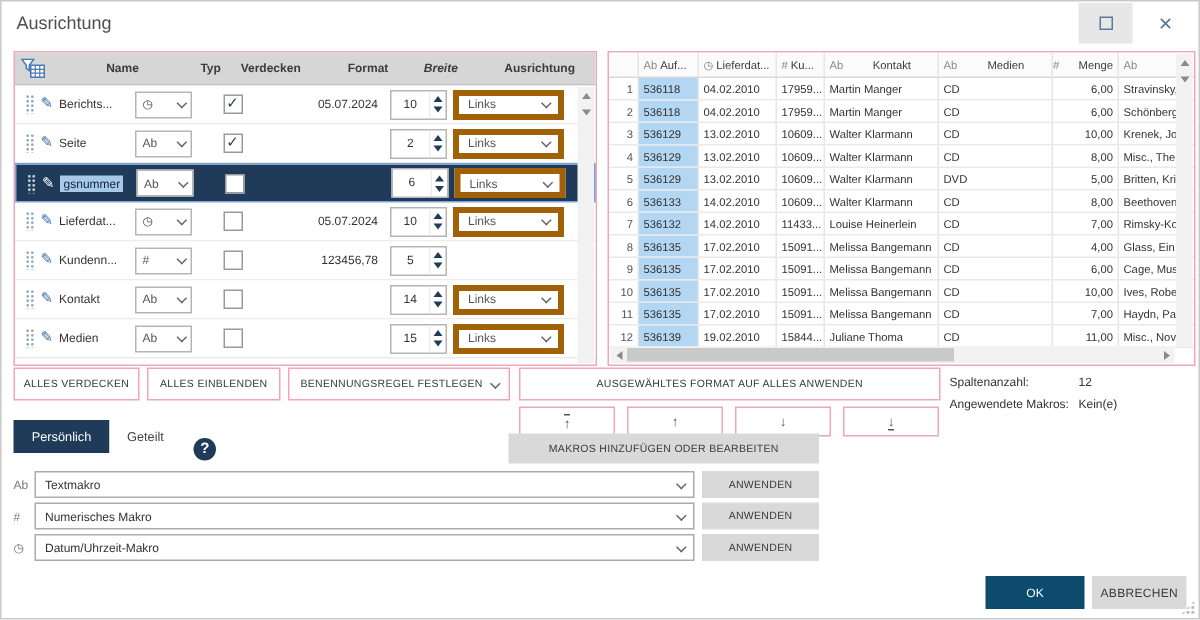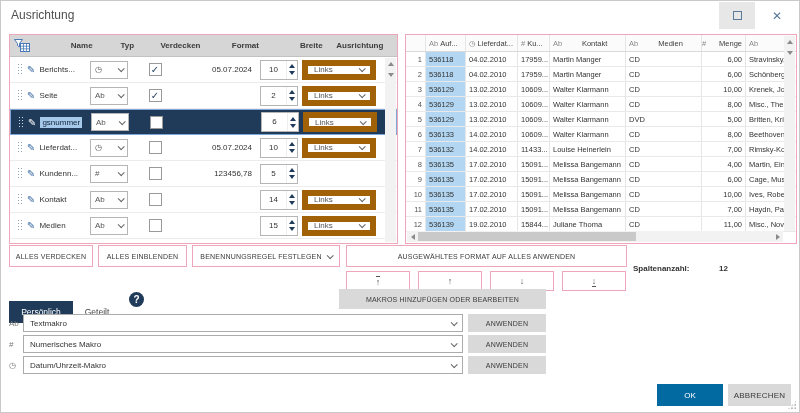--- a/index.html
+++ b/index.html
@@ -15,24 +15,24 @@
   .btn-max { right:44px; background:#e7e7e7; }
   .btn-close { right:4px; }
   .max-glyph { width:9px; height:9px; border:1px solid #5b7a99; display:block; }
   .close-glyph { color:#5b7a99; font-size:12px; }
 
   
   .left-panel { position:absolute; left:8px; top:33px; width:389px; height:210px; border:1px solid #f0a6ba; background:#fff; overflow:hidden; }
   .lheader { display:flex; height:22px; background:#d6d6d6; align-items:center; font-size:8px; font-weight:bold; color:#3c3c3c; border-bottom:1px solid #c2c2c2; }
   .hc-icon { width:26px; display:flex; justify-content:center; }
   .hc-name { width:52px;margin-left:36px; }
-  .hc-typ  { width:42px; }
+  .hc-typ  { width:42px; text-align:center; }
   .hc-verd { width:50px; text-align:left; }
   .hc-fmt  { width:78px; text-align:center; }
-  .hc-br   { width:42px; text-align:right; }
+  .hc-br   { width:42px; text-align:left;font-style:italic; }
   .hc-aus  { width:78px; text-align:center; }
 
   .lrow { display:flex; height:26px; align-items:center; border-bottom:1px solid #ececec; font-size:8px; color:#333; background:#fff; }
   .lrow.selected { background:#1f3b59; color:#fff; border:1px solid #7ea6d8; }
   .rc-name { width:78px; display:flex; align-items:center; gap:4px; padding-left:7px; }
   .drag-handle { width:6px; height:13px; background-image:radial-gradient(circle,#8fa3b8 0.8px,transparent 0.9px); background-size:3px 3px; }
   .lrow.selected .drag-handle { background-image:radial-gradient(circle,#cfdcea 0.8px,transparent 0.9px); }
   .pencil { color:#3f6ea5; font-size:10px; }
   .lrow.selected .pencil { color:#fff; }
   .name-text { white-space:nowrap; overflow:hidden; }
@@ -42,21 +42,21 @@
   .rc-verd { width:50px; display:flex; justify-content:center; }
   .checkbox { width:13px; height:13px; border:1px solid #9a9a9a; background:#fff; display:flex; align-items:center; justify-content:center; font-size:10px; font-weight:bold; color:#1f3b59; }
   .rc-fmt { width:78px; text-align:right; padding-right:6px; }
   .rc-br { width:42px; display:flex; justify-content:center; }
   .spin-box { width:38px; height:20px; border:1px solid #b5b5b5; background:#fff; display:flex; color:#333; }
   .spin-val { flex:1; text-align:center; line-height:18px; }
   .spin-arrows { width:11px; display:flex; flex-direction:column; align-items:center; justify-content:center; gap:3px; border-left:1px solid #eee; }
   .tri-up { width:0; height:0; border-left:3px solid transparent; border-right:3px solid transparent; border-bottom:4px solid #1f3b59; }
   .tri-dn { width:0; height:0; border-left:3px solid transparent; border-right:3px solid transparent; border-top:4px solid #1f3b59; }
   .rc-aus { width:78px; display:flex; justify-content:center; }
-  .aus-box { width:74px; height:20px; border:6px solid #a16207; background:#fff; display:flex; align-items:center; justify-content:space-between; padding:0 6px; color:#555; }
+  .aus-box { width:74px; height:20px; border:4px solid #a16207; background:#fff; display:flex; align-items:center; justify-content:space-between; padding:0 6px; color:#555; }
   .chev { width:5px; height:5px; border-right:1px solid #666; border-bottom:1px solid #666; transform:rotate(45deg) translateY(-1px); }
 
   
   .vscroll { position:absolute; right:1px; width:11px; background:#f2f2f2; }
   .vscroll.left-sb { top:23px; bottom:1px; }
   .vscroll .sb-btn { height:11px; display:flex; align-items:center; justify-content:center; }
   .sb-tri-up { width:0;height:0;border-left:3px solid transparent;border-right:3px solid transparent;border-bottom:4px solid #8a8a8a; }
   .sb-tri-dn { width:0;height:0;border-left:3px solid transparent;border-right:3px solid transparent;border-top:4px solid #8a8a8a; }
   .sb-tri-l { width:0;height:0;border-top:3px solid transparent;border-bottom:3px solid transparent;border-right:4px solid #8a8a8a; }
   .sb-tri-r { width:0;height:0;border-top:3px solid transparent;border-bottom:3px solid transparent;border-left:4px solid #8a8a8a; }
@@ -85,39 +85,39 @@
   .hscroll .sb-btn { width:11px; height:11px; display:flex; align-items:center; justify-content:center; }
   .sb-thumb-h { height:9px; background:#c9c9c9; width:58%; }
 
   
   .pink-btn { position:absolute; top:244px; height:22px; background:#fff; border:1px solid #f0a6ba; font-size:7px; color:#3a3a3a; display:flex; align-items:center; justify-content:center; gap:5px; letter-spacing:.2px; }
   .arrow-btn { position:absolute; top:270px; height:20px; width:64px; background:#fff; border:1px solid #f0a6ba; display:flex; align-items:center; justify-content:center; font-size:9px; color:#555; }
   .bar-top { border-top:1px solid #555; }
   .bar-bottom { border-bottom:1px solid #555; }
 
   
-  .info { position:absolute; left:632px; top:260px; font-size:8px; color:#333; line-height:15px;font-weight:bold; }
+  .info { position:absolute; left:632px; top:246px; font-size:8px; color:#333; line-height:15px; }
   .info-row { display:flex; }
   .info-label { width:86px; }
 
   
-  .tab { position:absolute; top:300px; height:22px; display:flex; align-items:center; justify-content:center; font-size:8.5px; }
+  .tab { position:absolute; top:279px; height:22px; display:flex; align-items:center; justify-content:center; font-size:8.5px; }
   .tab-active { left:8px; width:64px; background:#1f3b59; color:#fff; }
   .tab-inactive { left:72px; width:48px; background:#fff; color:#444; }
   .help-icon { position:absolute; left:128px; top:291px; width:15px; height:15px; border-radius:50%; background:#1f3b59; color:#fff; font-size:10px; font-weight:bold; display:flex; align-items:center; justify-content:center; }
   .grey-btn { background:#d9d9d9; color:#3a3a3a; font-size:7px; display:flex; align-items:center; justify-content:center; letter-spacing:.2px; }
   .makros-btn { position:absolute; left:338px; top:288px; width:207px; height:20px; }
   .macro-rows { position:absolute; left:8px; top:313px; width:537px; }
   .macro-row { display:flex; align-items:center; height:18px; margin-bottom:3px; }
   .macro-icon { width:14px; font-size:8px; color:#777; }
   .macro-select { flex:1; height:18px; border:1px solid #ababab; background:#fff; display:flex; align-items:center; justify-content:space-between; padding:0 6px; font-size:8px; color:#333; }
   .macro-apply { width:78px; height:18px; margin-left:5px; }
 
   
-  .ok-btn { position:absolute; left:656px; top:383px; width:66px; height:22px; background:#0369a1; color:#fff; font-size:8px; display:flex; align-items:center; justify-content:center; }
+  .ok-btn { position:absolute; left:656px; top:383px; width:66px; height:22px; background:#0c4a6e; color:#fff; font-size:8px; display:flex; align-items:center; justify-content:center; }
   .cancel-btn { position:absolute; left:727px; top:383px; width:63px; height:22px; font-size:8px; height:22px; }
   .resize-grip { position:absolute; right:2px; bottom:2px; width:10px; height:10px; background-image:radial-gradient(circle,#b5b5b5 0.9px,transparent 1px); background-size:3.3px 3.3px; clip-path:polygon(100% 0,100% 100%,0 100%); }
 </style>
 </head>
 <body>
 
 <div class="title">Ausrichtung</div>
 <div class="win-btn btn-max">
     <span class="max-glyph"></span>
   </div>
@@ -489,21 +489,21 @@
       <span class="pc pc7">Rimsky-Ko</span>
     </div>
     <div class="prow">
       <span class="pc pc0">8</span>
       <span class="pc pc1">536135</span>
       <span class="pc pc2">17.02.2010</span>
       <span class="pc pc3">15091...</span>
       <span class="pc pc4">Melissa Bangemann</span>
       <span class="pc pc5">CD</span>
       <span class="pc pc6">4,00</span>
-      <span class="pc pc7">Martin, Ein</span>
+      <span class="pc pc7">Glass, Ein</span>
     </div>
     <div class="prow">
       <span class="pc pc0">9</span>
       <span class="pc pc1">536135</span>
       <span class="pc pc2">17.02.2010</span>
       <span class="pc pc3">15091...</span>
       <span class="pc pc4">Melissa Bangemann</span>
       <span class="pc pc5">CD</span>
       <span class="pc pc6">6,00</span>
       <span class="pc pc7">Cage, Mus</span>
@@ -584,20 +584,24 @@
     <span>↓</span>
   </div>
 <div class="arrow-btn" style="left:561px;">
     <span class="bar-bottom">↓</span>
   </div>
 
 <div class="info">
   <div class="info-row">
     <span class="info-label">Spaltenanzahl:</span>
     <span>12</span>
+  </div>
+  <div class="info-row">
+    <span class="info-label">Angewendete Makros:</span>
+    <span>Kein(e)</span>
   </div>
 </div>
 
 <div class="tab tab-active">Persönlich</div>
 <div class="tab tab-inactive">Geteilt</div>
 <div class="help-icon">?</div>
 <div class="grey-btn makros-btn">MAKROS HINZUFÜGEN ODER BEARBEITEN</div>
 
 <div class="macro-rows">
   <div class="macro-row">

